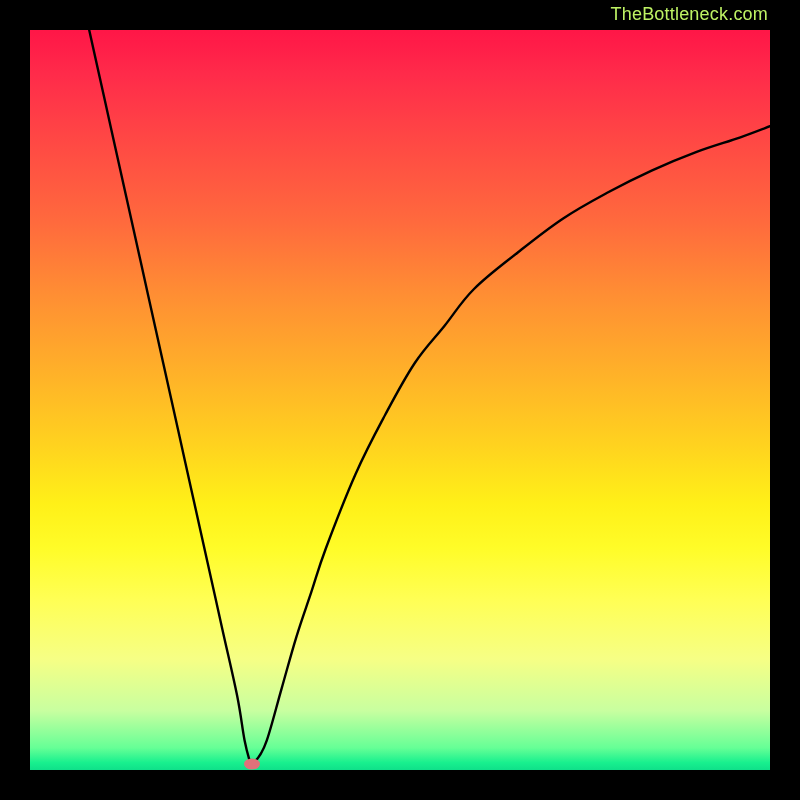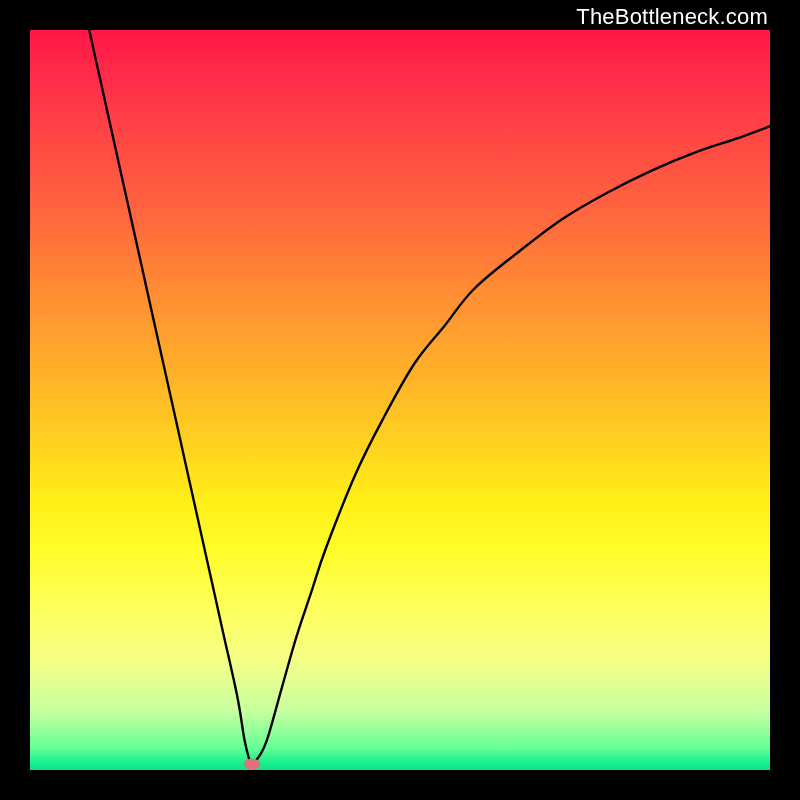--- a/index.html
+++ b/index.html
@@ -39,22 +39,22 @@
       #c8ffa0 92%,
       #66ff96 97%,
       #18f08e 99%,
       #0fe08a 100%
     );
   }
   .watermark {
     position: absolute;
     top: 4px;
     right: 32px;
-    color: #ffffff;
-    font-size: 22px;
+    color: #bef264;
+    font-size: 18px;
     font-weight: 500;
     letter-spacing: 0.2px;
     user-select: none;
     margin-left: 12px;
   }
   .curve {
     position: absolute;
     left: 0;
     top: 0;
     width: 740px;

